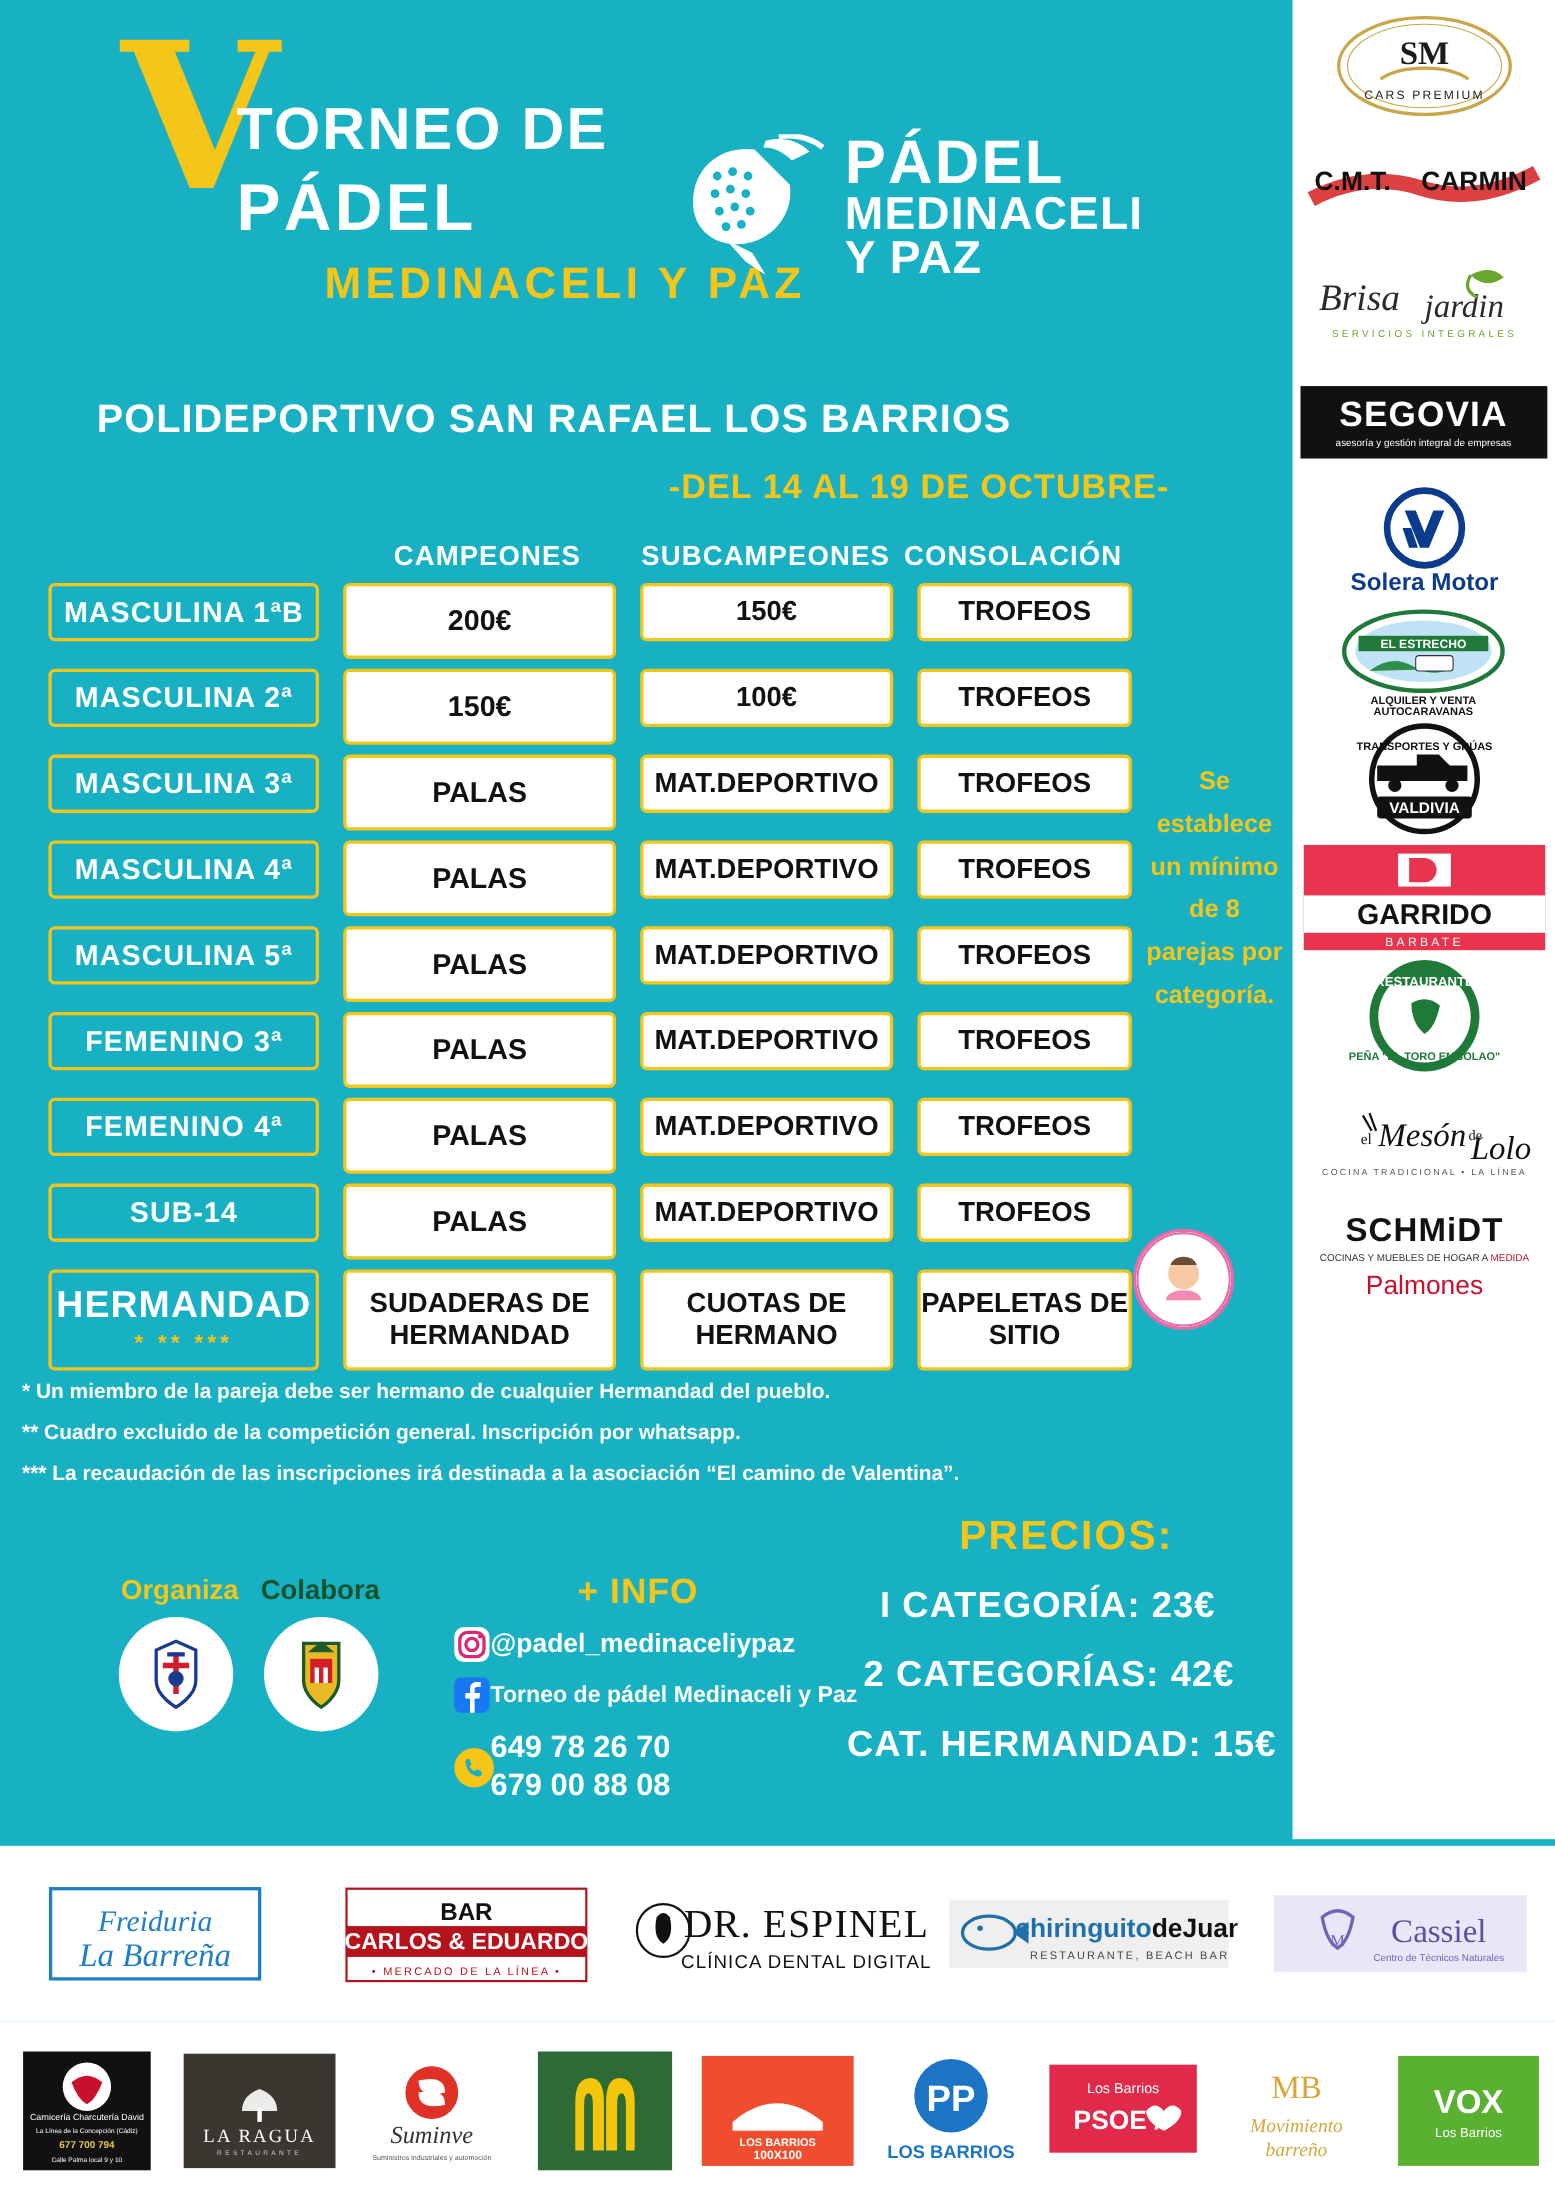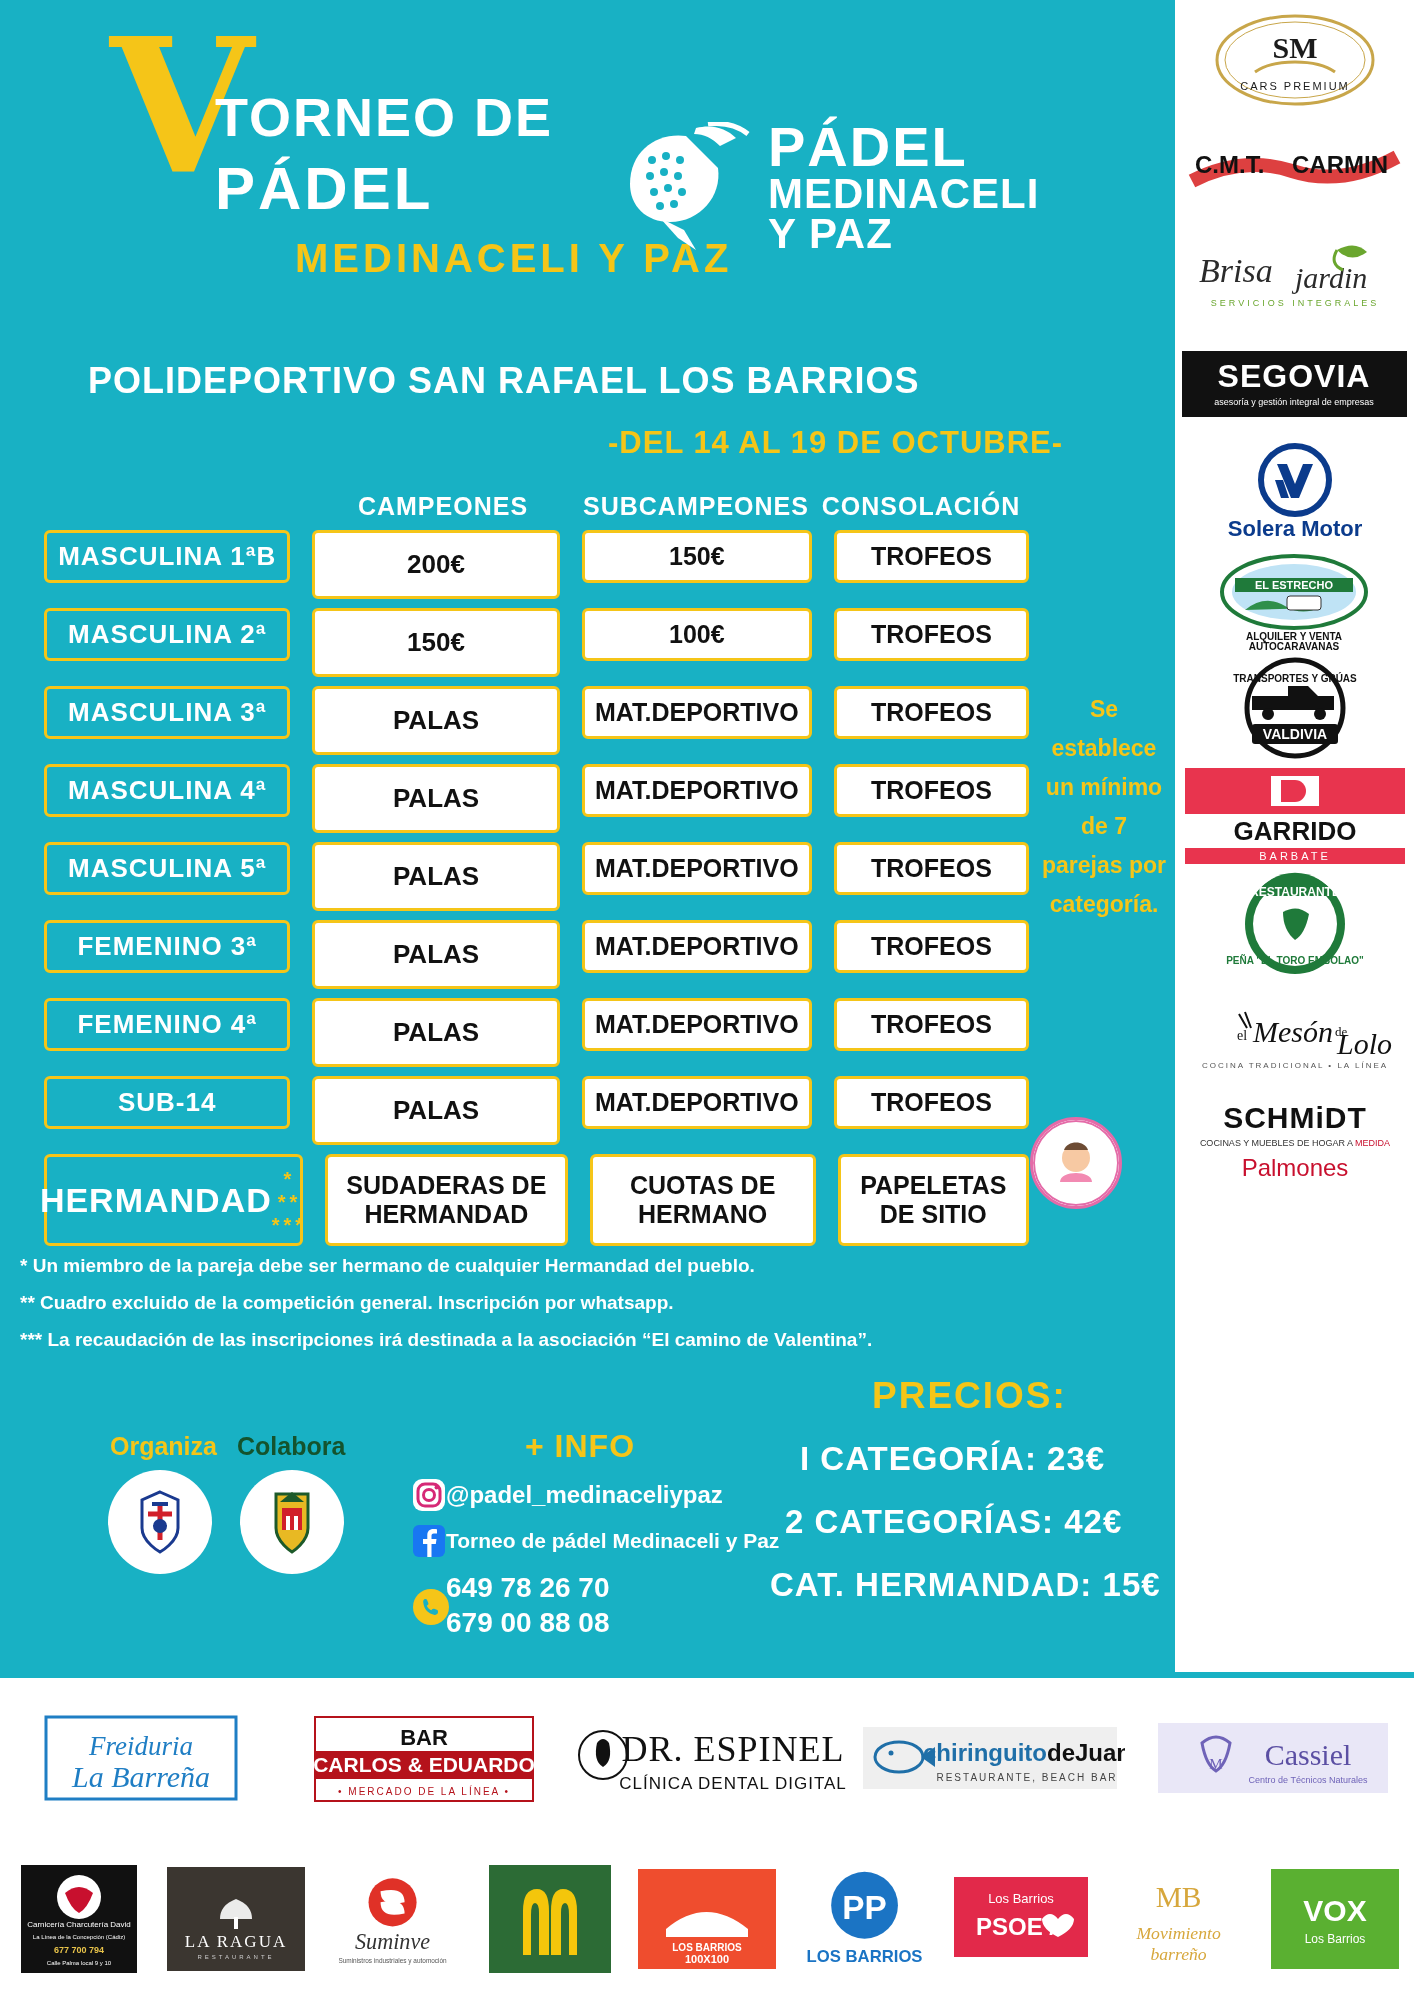--- a/index.html
+++ b/index.html
@@ -165,21 +165,21 @@
     color: #ffffff;
     font-size: 26px;
     letter-spacing: 1px;
     background: transparent;
   }
   .cell.v1 { width: 260px; height: 69px; background:#fff; color:#111; font-size: 26px; }
   .cell.v2 { width: 242px; height: 53px; background:#fff; color:#111; font-size: 25px; }
   .cell.v3 { width: 205px; height: 53px; background:#fff; color:#111; font-size: 25px; margin-right:0; }
 
   .row.herm .cell { height: 92px; }
-  .row.herm .cell.cat { font-size: 34px; flex-direction: row; }
+  .row.herm .cell.cat { font-size: 34px; flex-direction: column; }
   .row.herm .cell.cat .stars { color:#f5c518; font-size: 20px; letter-spacing: 4px; margin-top: 4px; }
   .row.herm .cell.v1, .row.herm .cell.v2, .row.herm .cell.v3 { font-size: 25px; line-height: 1.15; }
 
   .note-min {
     position: absolute;
     left: 1040px; top: 690px;
     width: 128px;
     text-align: center;
     color: #f5c518;
     font-size: 23px;
@@ -407,21 +407,21 @@
         <div class="cell cat">
           <span>HERMANDAD</span>
           <span class="stars">* ** ***</span>
         </div>
         <div class="cell v1">SUDADERAS DE HERMANDAD</div>
         <div class="cell v2">CUOTAS DE HERMANO</div>
         <div class="cell v3">PAPELETAS DE SITIO</div>
       </div>
     </div>
 
-    <div class="note-min">Se establece un mínimo de 7 parejas por categoría.</div>
+    <div class="note-min">Se establece un mínimo de 8 parejas por categoría.</div>
 
     <div class="valentina">
       <svg width="86" height="86" viewBox="0 0 86 86">
         <circle cx="43" cy="43" r="42" fill="#ffffff" stroke="#e46ba8" stroke-width="2"></circle>
         <circle cx="43" cy="38" r="14" fill="#f7c9a3"></circle>
         <path d="M27 62 C27 50, 59 50, 59 62 Z" fill="#f28ab2"></path>
         <path d="M31 30 C34 20, 52 20, 55 30" fill="#6d4c34"></path>
       </svg>
     </div>
 

